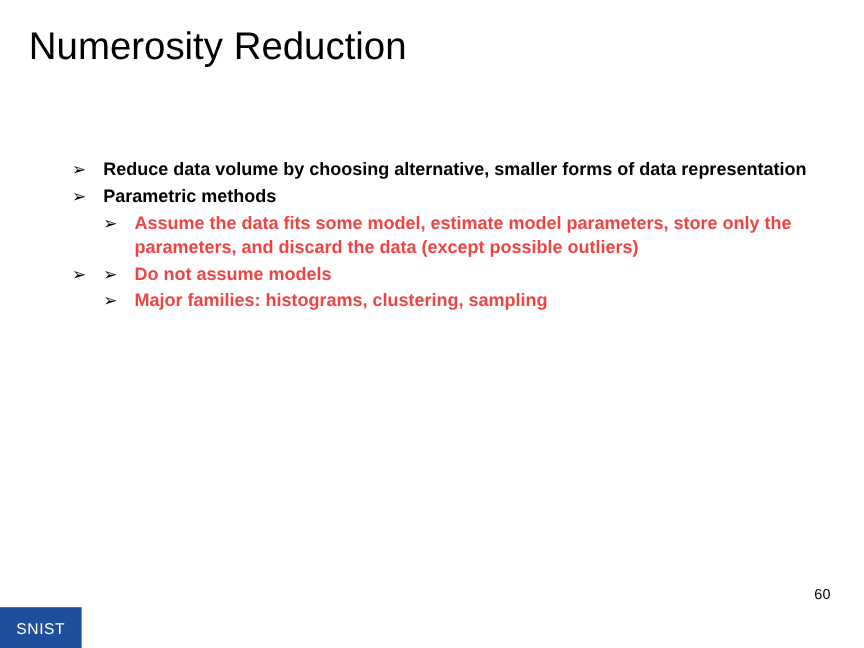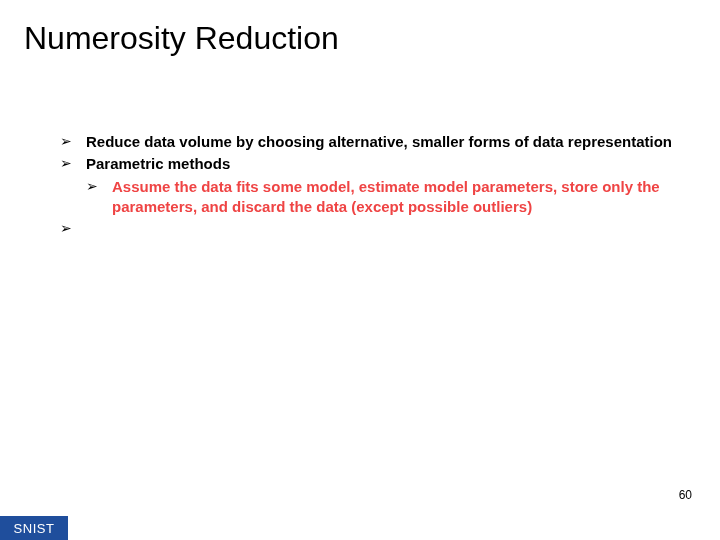--- a/index.html
+++ b/index.html
@@ -6,40 +6,44 @@
   html, body { width: 720px; height: 540px; background: #fff; font-family: Arial, Helvetica, sans-serif; overflow: hidden; position: relative; }
   .slide { width: 720px; height: 540px; position: relative; border-radius: 23px; }
   .title { position: absolute; top: 20px; left: 24px; font-size: 32px; color: #000; font-weight: 400; }
   .content { position: absolute; top: 132px; left: 60px; right: 40px; }
   ul { list-style: none; }
   .lvl1 > li { position: relative; padding-left: 26px; font-size: 15px; font-weight: 700; color: #000; line-height: 1.35; margin-bottom: 2px; }
   .lvl1 > li::before { content: "➢"; position: absolute; left: 0; top: 0; color: #000; font-size: 14px; font-weight: 400; }
   .lvl2 { margin-top: 2px; }
   .lvl2 > li { position: relative; padding-left: 26px; font-size: 15px; font-weight: 700; color: #ef4444; line-height: 1.35; margin-bottom: 2px; }
   .lvl2 > li::before { content: "➢"; position: absolute; left: 0; top: 0; color: #000; font-size: 14px; font-weight: 400; }
-  .footer-box { position: absolute; left: 0; bottom: 0; width: 68px; height: 24px; background: #1f4e9c; display: flex; align-items: center; justify-content: center; }
+  .footer-box { position: absolute; left: 0; bottom: 0; width: 68px; height: 34px; background: #1f4e9c; display: flex; align-items: center; justify-content: center; }
   .footer-label { color: #fff; font-size: 13px; font-weight: 400; letter-spacing: 0.5px; }
   .page-num { position: absolute; right: 28px; bottom: 38px; font-size: 12px; color: #000; margin-top: 22px; }
 </style>
 </head>
 <body>
 
 <div class="slide">
   <div class="title">Numerosity Reduction</div>
 
   <div class="content">
     <ul class="lvl1">
       <li><span>Reduce data volume by choosing alternative, smaller forms of data representation</span></li>
       <li>
         <span>Parametric methods</span>
         <ul class="lvl2">
           <li><span>Assume the data fits some model, estimate model parameters, store only the parameters, and discard the data (except possible outliers)</span></li>
         </ul>
       </li>
       <li>
+        <ul class="lvl2">
+          <li><span>Do not assume models</span></li>
+          <li><span>Major families: histograms, clustering, sampling</span></li>
+        </ul>
       </li>
     </ul>
   </div>
 
   <div class="footer-box">
     <span class="footer-label">SNIST</span>
   </div>
 
   <div class="page-num">60</div>
 </div>

